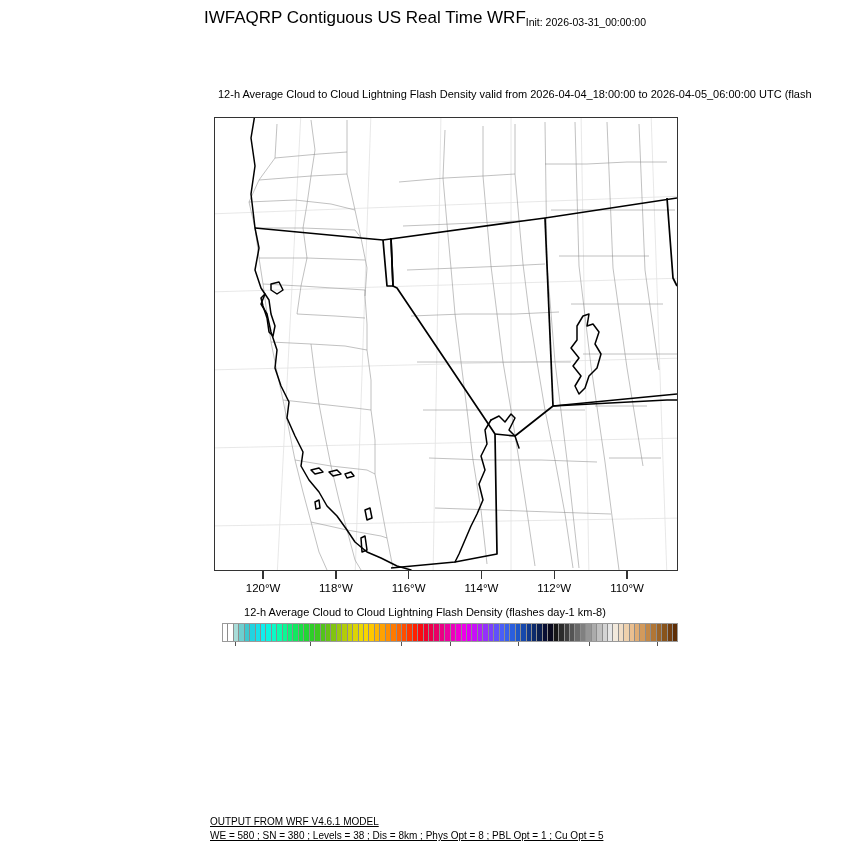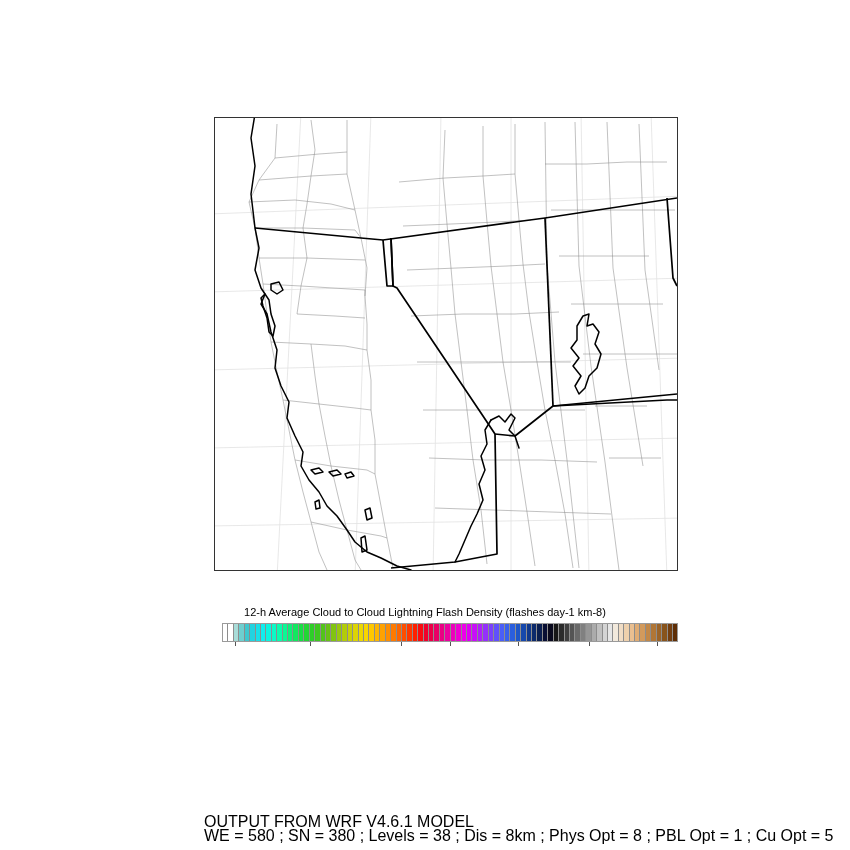--- a/index.html
+++ b/index.html
@@ -57,30 +57,33 @@
   #cbar-ticks{position:absolute;left:222px;top:642px;width:456px;height:8px;}
   #cbar-ticks .ct{position:absolute;top:0;width:1px;height:4px;background:#555;}
   #cbar-labels{position:absolute;left:222px;top:649px;width:456px;height:18px;}
   #cbar-labels .cl{
     position:absolute;top:0;font-size:11px;white-space:nowrap;
     transform:translateX(-50%);
   }
 
   
   #footer{
-    position:absolute;left:204px;top:815px;font-size:16px;line-height:14px;
+    position:absolute;left:210px;top:815px;font-size:10px;line-height:14px;
     white-space:pre;
+    text-decoration:underline;
   }
 </style>
 </head>
 <body>
 
 <div id="stage">
 
-
+  <div id="main-title"><span>IWFAQRP Contiguous US Real Time WRF</span><span class="sub">Init: 2026-03-31_00:00:00</span></div>
+
+  <div id="sub-title">12-h Average Cloud to Cloud Lightning Flash Density valid from 2026-04-04_18:00:00 to 2026-04-05_06:00:00 UTC   (flash</div>
 
   <div id="map-frame">
     <svg id="map-svg" width="462" height="452" viewBox="0 0 462 452">
 
       <g stroke="#e2e2e2" stroke-width="0.8" fill="none">
         <path d="M 86 -6 L 62 460"></path>
         <path d="M 156 -6 L 140 460"></path>
         <path d="M 226 -6 L 218 460"></path>
         <path d="M 296 -6 L 296 460"></path>
         <path d="M 366 -6 L 374 460"></path>
@@ -196,20 +199,34 @@
 
         <path d="M276 302 L284 298 L290 304 L296 296 L300 300
                  L294 312 L300 318 L304 330"></path>
         <path d="M276 302 L270 312 L272 326 L266 338 L270 352
                  L264 366 L268 382 L262 396 L256 408 L250 422
                  L244 436 L240 444"></path>
       </g>
     </svg>
   </div>
 
+  <div id="lon-axis">
+      <div class="tick" style="left: 48.4294px; top: -8px; width: 1.4px; height: 9px;"></div>
+      <div class="lon-label" style="left: 49.1294px; top: 4px;">120°W</div>
+      <div class="tick" style="left: 121.214px; top: -8px; width: 1.4px; height: 9px;"></div>
+      <div class="lon-label" style="left: 121.914px; top: 4px;">118°W</div>
+      <div class="tick" style="left: 193.998px; top: -8px; width: 1.4px; height: 9px;"></div>
+      <div class="lon-label" style="left: 194.698px; top: 4px;">116°W</div>
+      <div class="tick" style="left: 266.782px; top: -8px; width: 1.4px; height: 9px;"></div>
+      <div class="lon-label" style="left: 267.482px; top: 4px;">114°W</div>
+      <div class="tick" style="left: 339.567px; top: -8px; width: 1.4px; height: 9px;"></div>
+      <div class="lon-label" style="left: 340.267px; top: 4px;">112°W</div>
+      <div class="tick" style="left: 412.351px; top: -8px; width: 1.4px; height: 9px;"></div>
+      <div class="lon-label" style="left: 413.051px; top: 4px;">110°W</div>
+    </div>
 
   <div id="cbar-title">12-h Average Cloud to Cloud Lightning Flash Density  (flashes day-1 km-8)</div>
   <div id="cbar-wrap">
     <div id="cbar">
         <div class="sw" style="background: rgb(255, 255, 255);"></div>
         <div class="sw" style="background: rgb(255, 255, 255);"></div>
         <div class="sw" style="background: rgb(168, 220, 216);"></div>
         <div class="sw" style="background: rgb(110, 207, 207);"></div>
         <div class="sw" style="background: rgb(63, 200, 207);"></div>
         <div class="sw" style="background: rgb(34, 211, 224);"></div>

